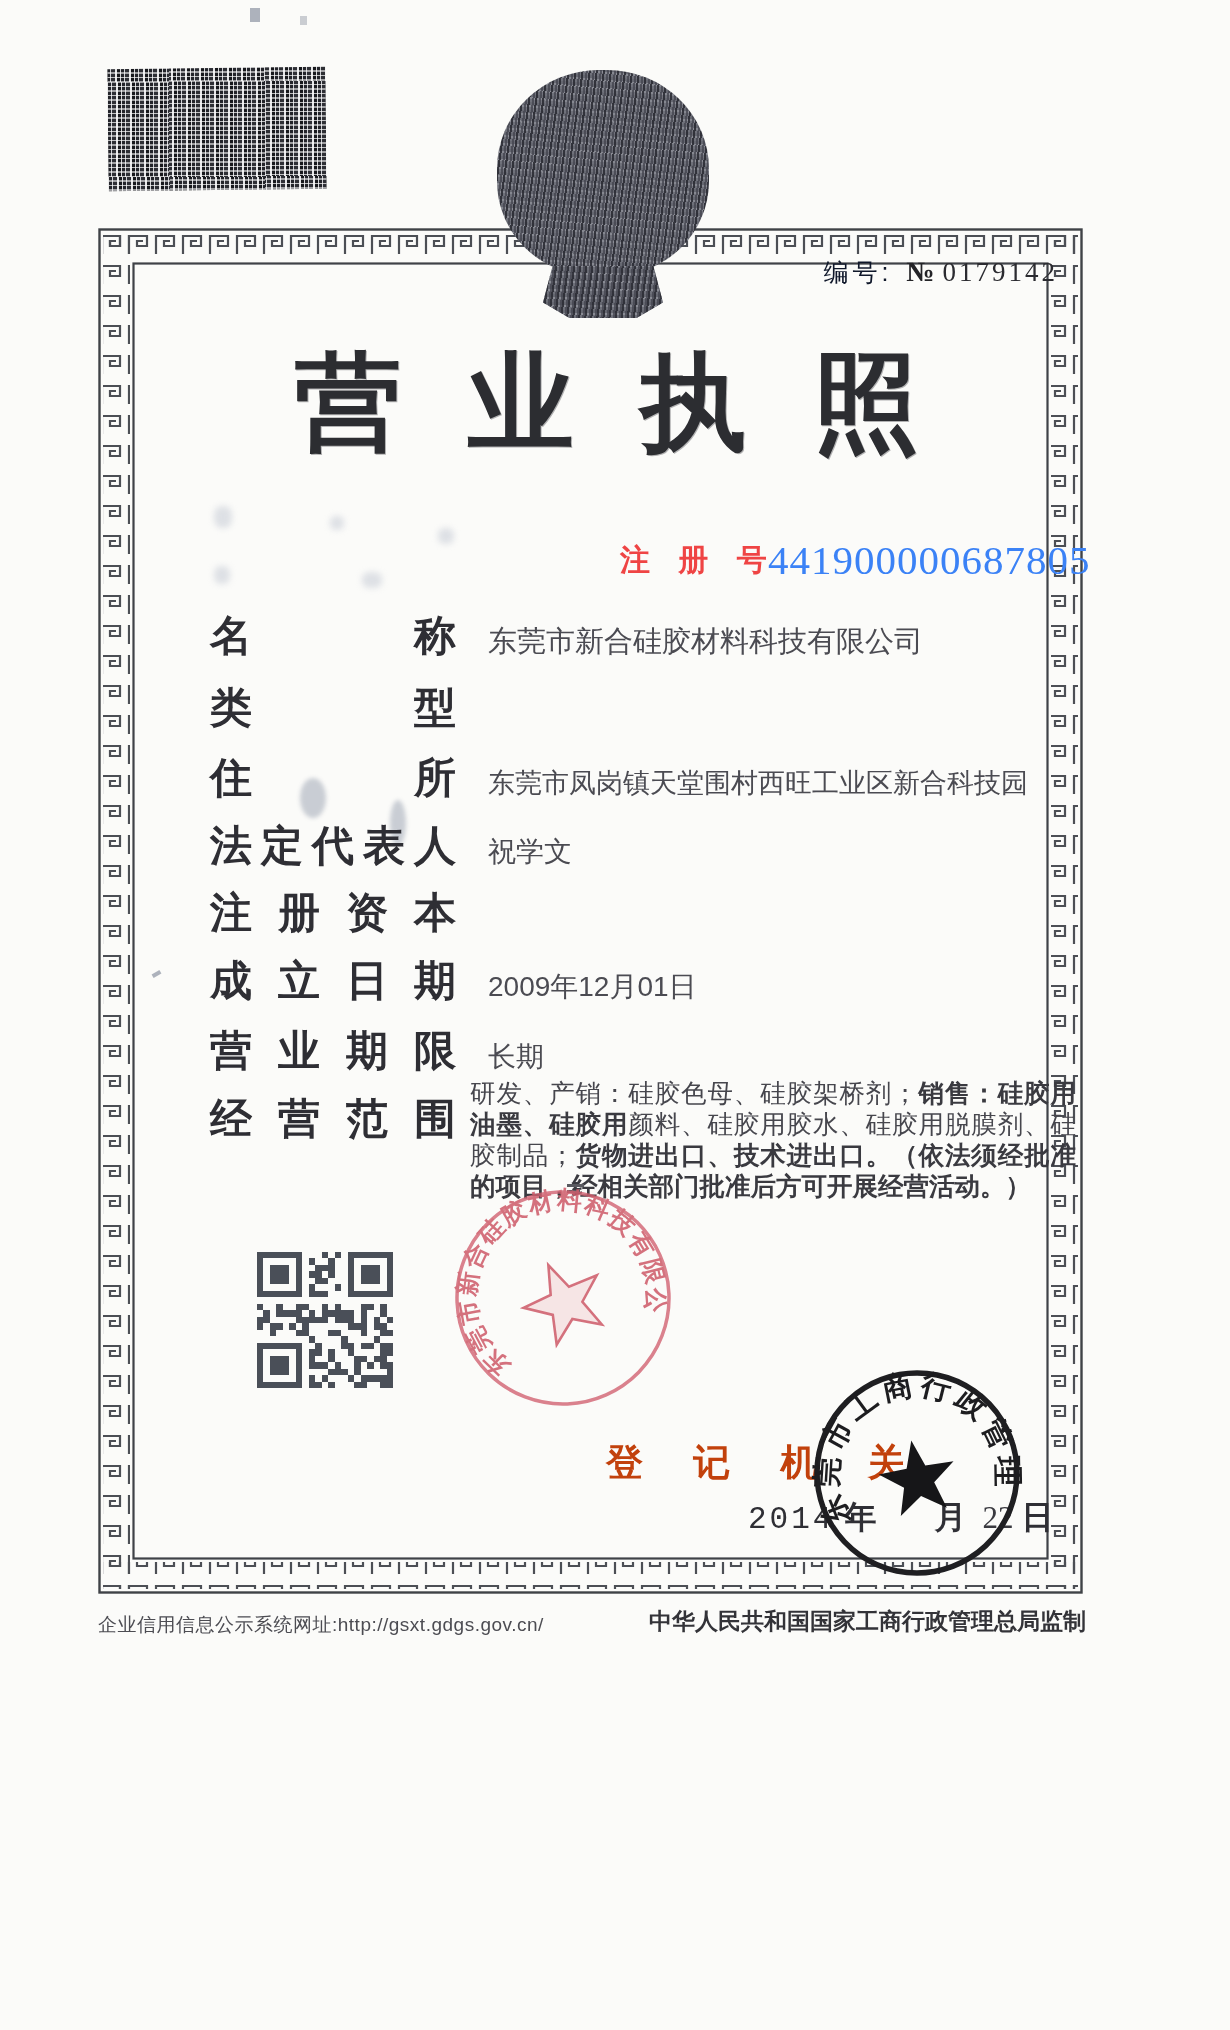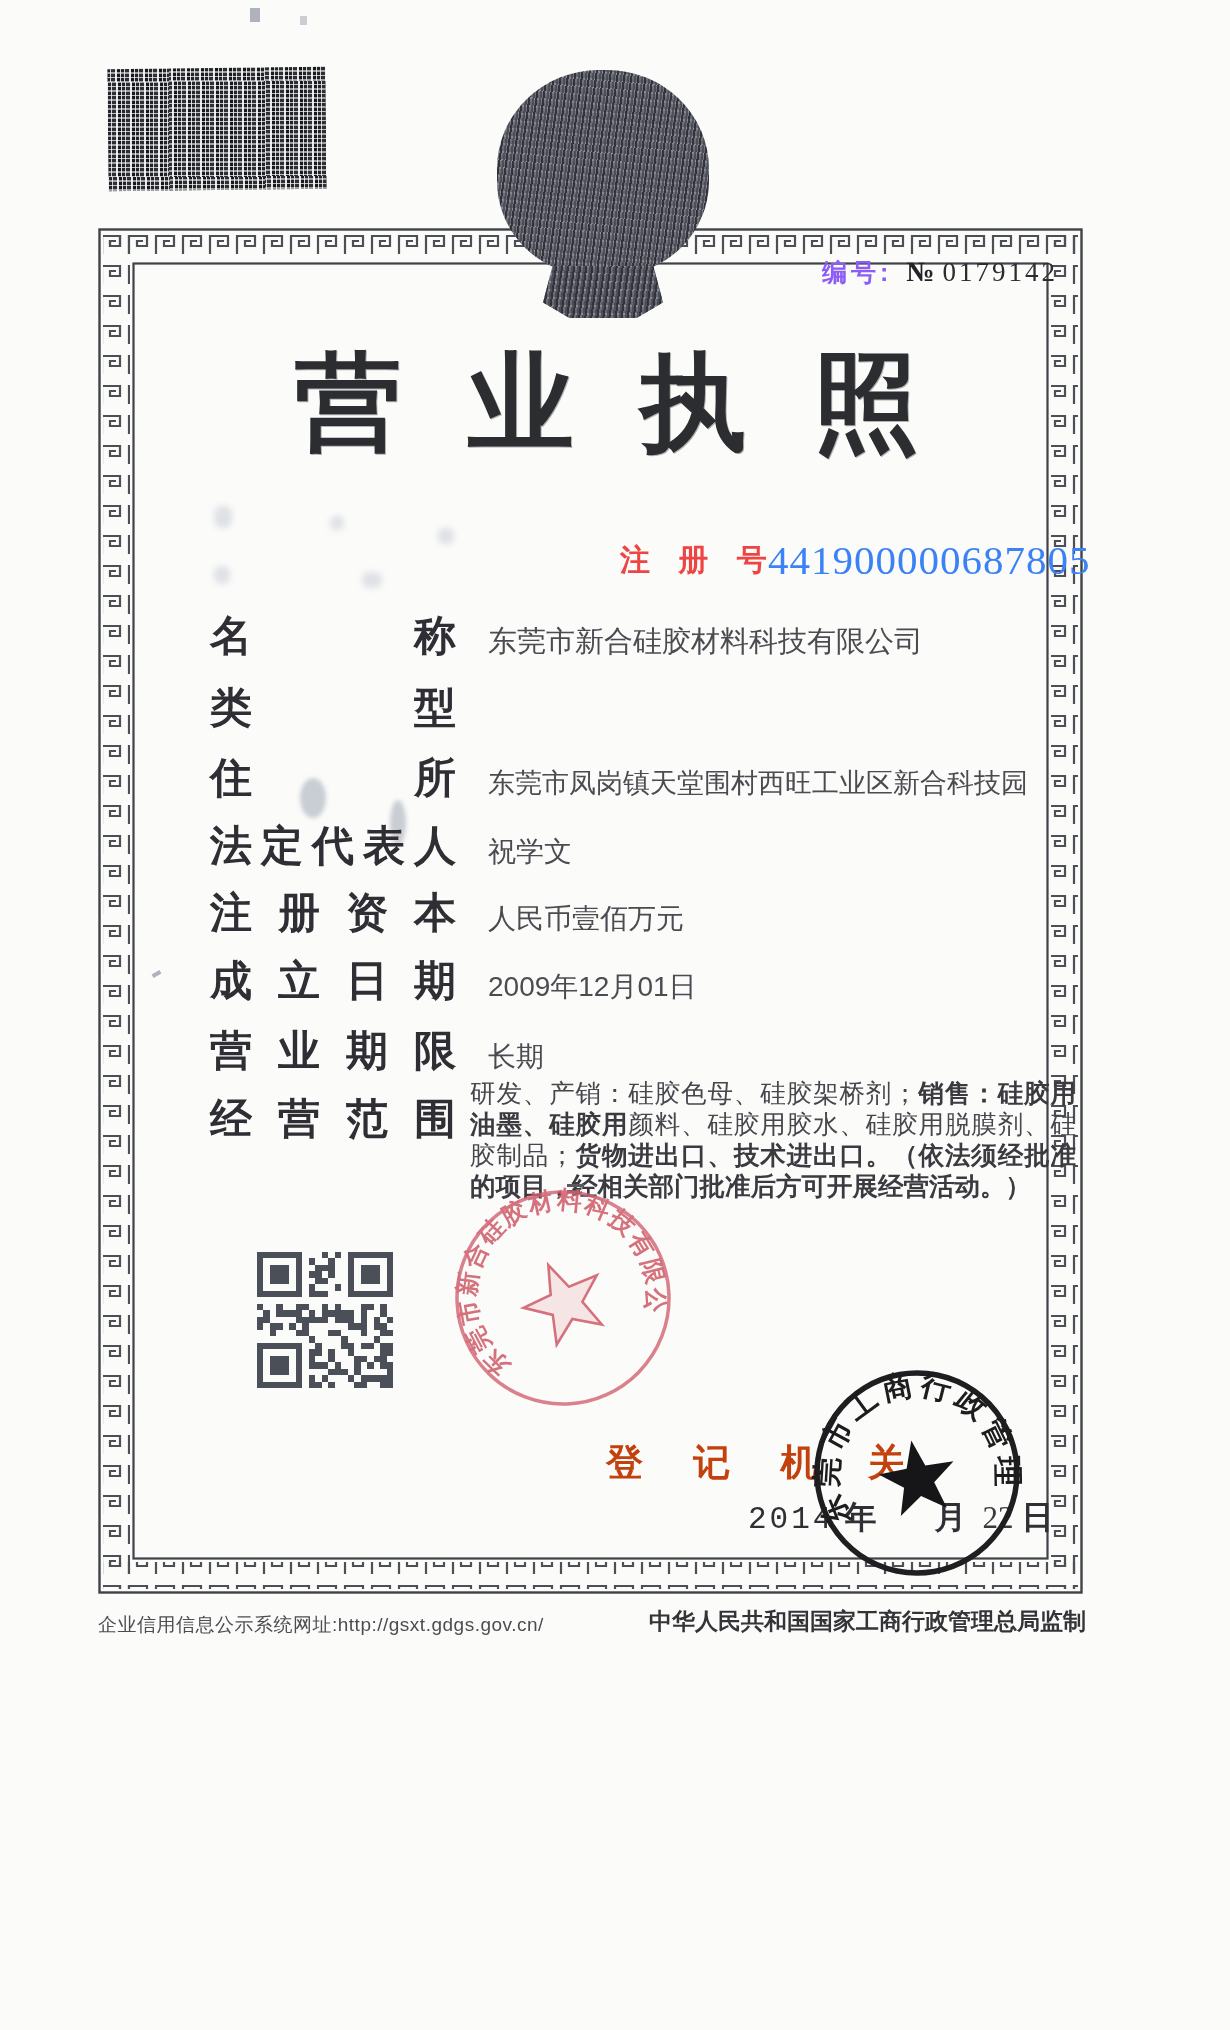--- a/index.html
+++ b/index.html
@@ -27,21 +27,21 @@
     position:absolute; left:46px; top:196px; width:120px; height:52px;
     clip-path:polygon(8% 0, 92% 0, 100% 70%, 78% 100%, 22% 100%, 0 70%);
     background:
       repeating-linear-gradient(98deg, rgba(45,46,54,.9) 0 2px, rgba(150,152,160,.35) 2px 4px, rgba(75,76,86,.85) 4px 6px),
       repeating-linear-gradient(0deg, #585a64 0 3px, #83858e 3px 5px, #4b4d57 5px 8px);
   }
   
   .frame{position:absolute; left:98px; top:228px; z-index:1;}
   
   .serial{position:absolute; left:0; top:256px; width:1058px; text-align:right; z-index:4; white-space:nowrap;}
-  .serial .lbl{font-size:25px; letter-spacing:4px; color:#8b5cf6; font-weight:700;}
+  .serial .lbl{font-size:25px; letter-spacing:4px; color:#0f172a; font-weight:400;}
   .serial .nomark{font-family:"Liberation Serif", serif; font-weight:700; font-size:28px; color:#232327; margin:0 8px 0 14px;}
   .serial .num{font-family:Liberation Serif, serif; font-size:27px; letter-spacing:3px; color:#2b2b30;}
   
   .title{
     position:absolute; left:295px; top:338px; width:624px; height:130px; z-index:4;
     display:flex; justify-content:space-between; align-items:center;
     font-size:106px; font-weight:900; color:#2c2d31;
     text-shadow:1px 1px 0 rgba(40,40,46,.35);
   }
   
@@ -156,21 +156,20 @@
       <span>人</span>
     </div>
   <div class="f-value" style="top:835px">祝学文</div>
 
   <div class="f-label" style="top:892px">
       <span>注</span>
       <span>册</span>
       <span>资</span>
       <span>本</span>
     </div>
-  <div class="f-value" style="top:902px">人民币壹佰万元</div>
 
   <div class="f-label" style="top:960px">
       <span>成</span>
       <span>立</span>
       <span>日</span>
       <span>期</span>
     </div>
   <div class="f-value" style="top:970px">2009年12月01日</div>
 
   <div class="f-label" style="top:1030px">

